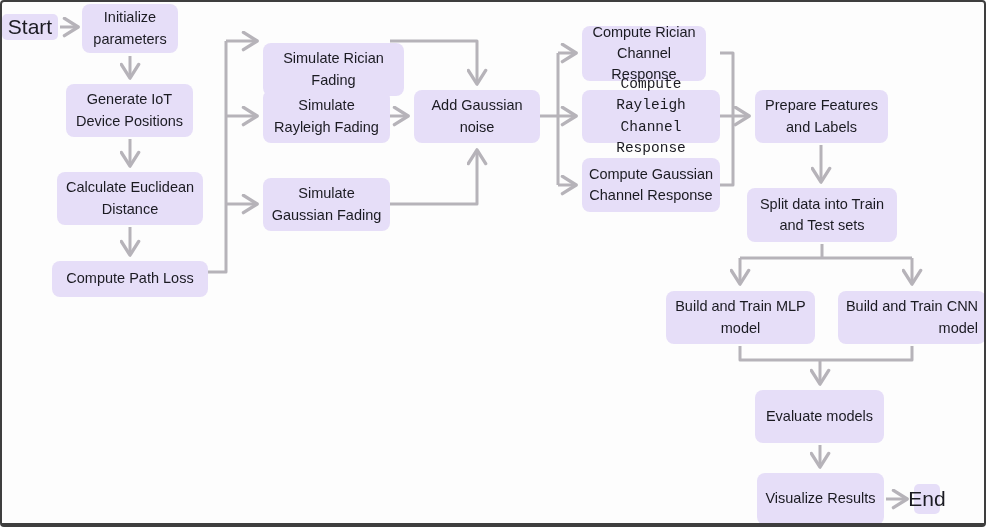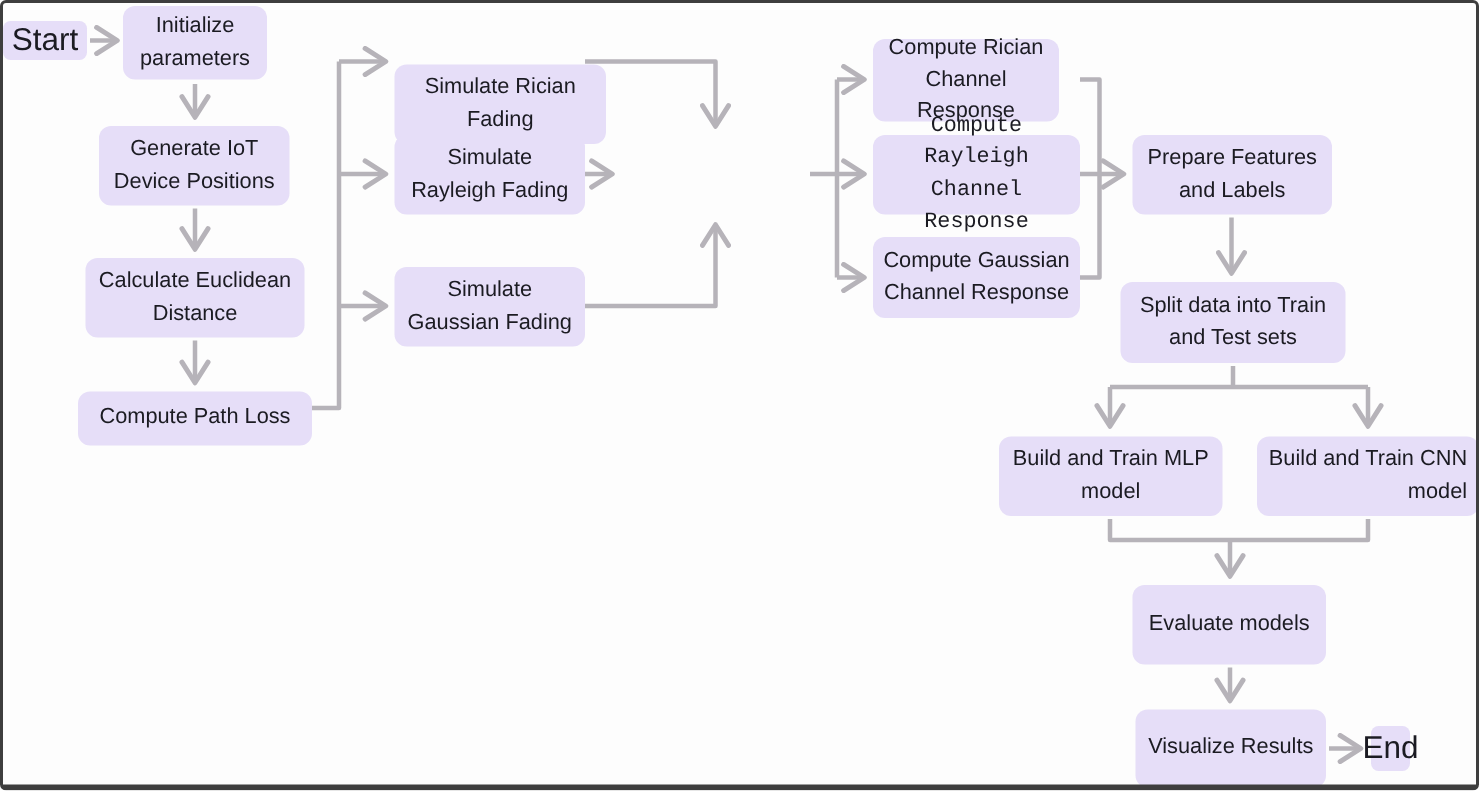--- a/index.html
+++ b/index.html
@@ -113,20 +113,22 @@
 
   <div class="node" style="left:263px;top:15px;width:141px;height:53px;margin-top:28px;">Simulate Rician
 Fading</div>
 
   <div class="node" style="left:263px;top:90px;width:127px;height:53px;">Simulate
 Rayleigh Fading</div>
 
   <div class="node" style="left:263px;top:178px;width:127px;height:53px;">Simulate
 Gaussian Fading</div>
 
+  <div class="node" style="left:414px;top:90px;width:126px;height:53px;">Add Gaussian
+noise</div>
 
   <div class="node" style="left:582px;top:26px;width:124px;height:55px;">Compute Rician
 Channel Response</div>
 
   <div class="node" style="left:582px;top:90px;width:138px;height:53px;font-family:Liberation Mono, monospace;">Compute Rayleigh
 Channel Response</div>
 
   <div class="node" style="left:582px;top:158px;width:138px;height:54px;">Compute Gaussian
 Channel Response</div>
 

